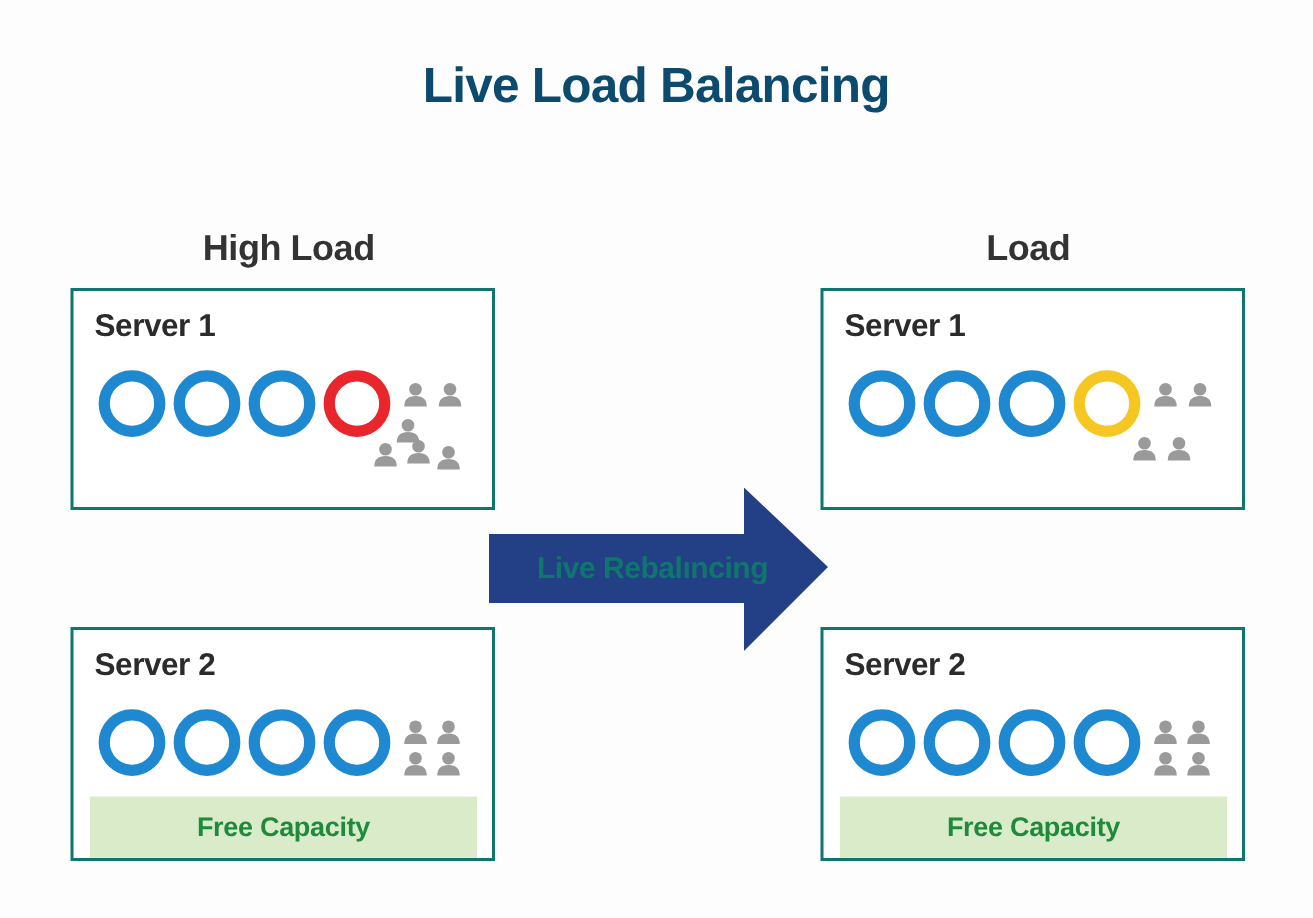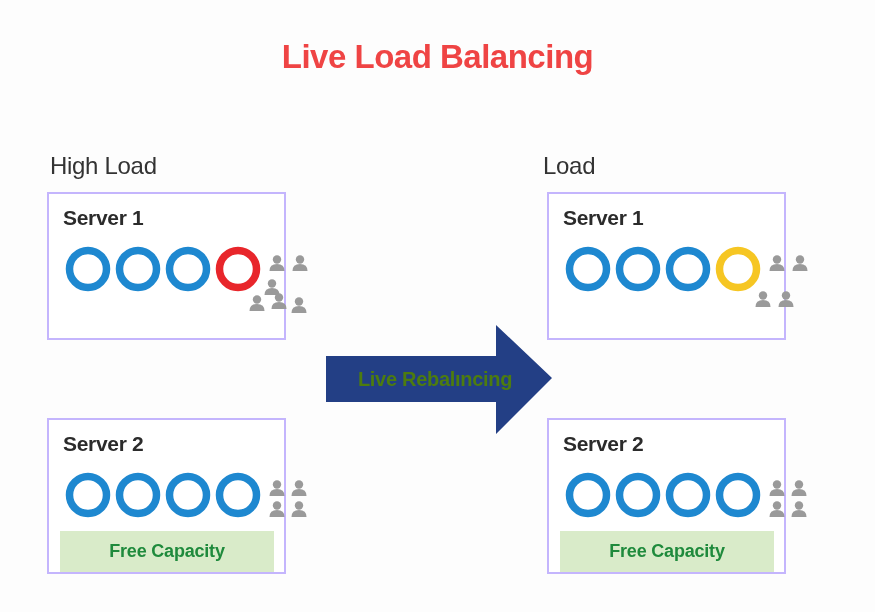--- a/index.html
+++ b/index.html
@@ -4,46 +4,46 @@
   <style>
     html, body { margin: 0; padding: 0; }
     body {
       width: 875px; height: 612px; position: relative; overflow: hidden;
       background: #fdfdfd;
       font-family: "Liberation Sans", "DejaVu Sans", sans-serif;
       color: #333;
     }
     .title {
       position: absolute; left: 0; width: 875px; top: 38px;
-      text-align: center; font-size: 33px; font-weight: bold; color: #ef4444;
+      text-align: center; font-size: 33px; font-weight: bold; color: #0c4a6e;
       letter-spacing: -0.5px;
     }
     .col-label {
-      position: absolute; top: 152px; font-size: 24px; font-weight: normal; color: #333;
-      text-align: left; width: 285px; letter-spacing: -0.3px;
+      position: absolute; top: 152px; font-size: 24px; font-weight: bold; color: #333;
+      text-align: center; width: 285px; letter-spacing: -0.3px;
     }
     .box {
-      position: absolute; width: 239px; background: #fff;
-      border: 2px solid #c4b5fd; box-sizing: border-box;
+      position: absolute; width: 283px; background: #fff;
+      border: 2px solid #0f766e; box-sizing: border-box;
     }
     .box-title {
       position: absolute; left: 14px; top: 12px; font-size: 21px; font-weight: bold; color: #2b2b2b;
       letter-spacing: -0.3px;
     }
     .box svg { position: absolute; left: 0; top: 0; }
     .free {
       position: absolute; left: 11px; right: 10px; bottom: 0; height: 41px;
       background: #d9ebc9; color: #1f8a3c; font-weight: bold; font-size: 18px;
       display: flex; align-items: center; justify-content: center; letter-spacing: -0.2px;
     }
     .arrow { position: absolute; left: 326px; top: 325px; }
     .arrow-label {
       position: absolute; left: 326px; top: 356px; width: 218px; height: 46px;
       display: flex; align-items: center; justify-content: center;
-      color: #4d7c0f; font-weight: bold; font-size: 20px; letter-spacing: -0.3px;
+      color: #0f766e; font-weight: bold; font-size: 20px; letter-spacing: -0.3px;
     }
   </style>
 </head>
 <body>
 
 <div class="title">Live Load Balancing</div>
 
 <div class="col-label" style="left:50px">High Load</div>
 <div class="col-label" style="left:543px">Load</div>
 

